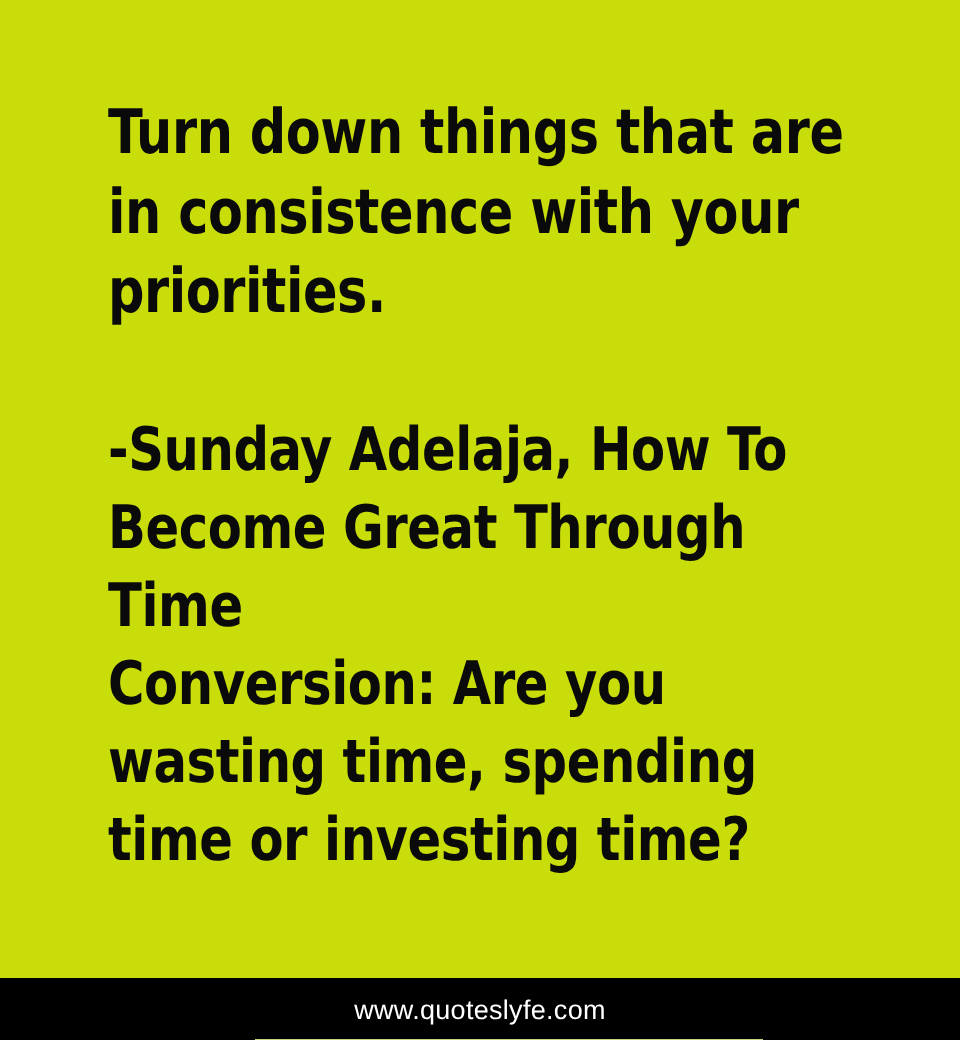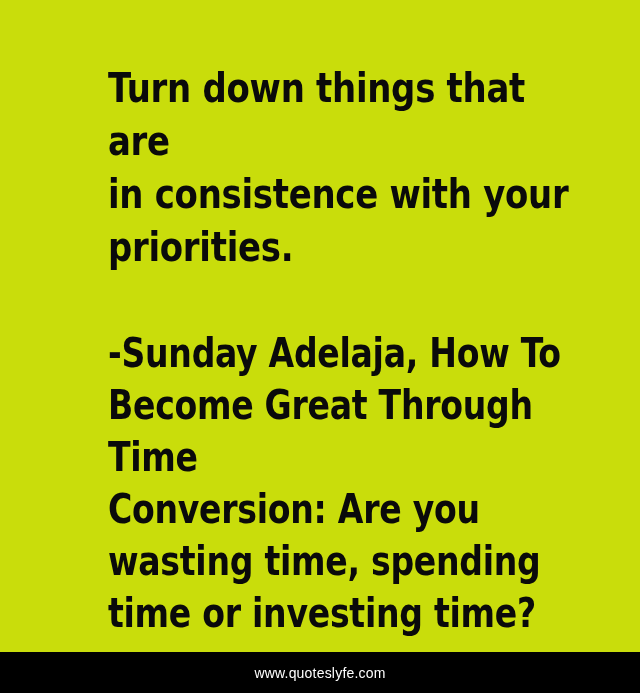--- a/index.html
+++ b/index.html
@@ -19,21 +19,20 @@
     overflow: hidden;
     box-sizing: border-box;
     display: flex;
     flex-direction: column;
   }
 
   .quote-body {
     flex: 1 1 auto;
     padding: 62px 20px 0 72px;
     box-sizing: border-box;
-    margin-left: 36px;
   }
 
   .quote-text,
   .quote-attribution {
     color: #0a0a0a;
     font-family: "DejaVu Sans Condensed", "Liberation Sans Narrow", "Liberation Sans", sans-serif;
     font-weight: 700;
     font-size: 41px;
     line-height: 53px;
     letter-spacing: -0.3px;
@@ -57,21 +56,21 @@
     height: 41px;
     background: #000000;
     display: flex;
     align-items: center;
     justify-content: center;
   }
 
   .footer-url {
     color: #ffffff;
     font-family: "Liberation Sans", sans-serif;
-    font-size: 14px;
+    font-size: 18px;
     font-weight: 400;
     letter-spacing: 0.2px;
     line-height: 1;
   }
 </style>
 </head>
 <body>
 
 <div class="quote-card">
 

